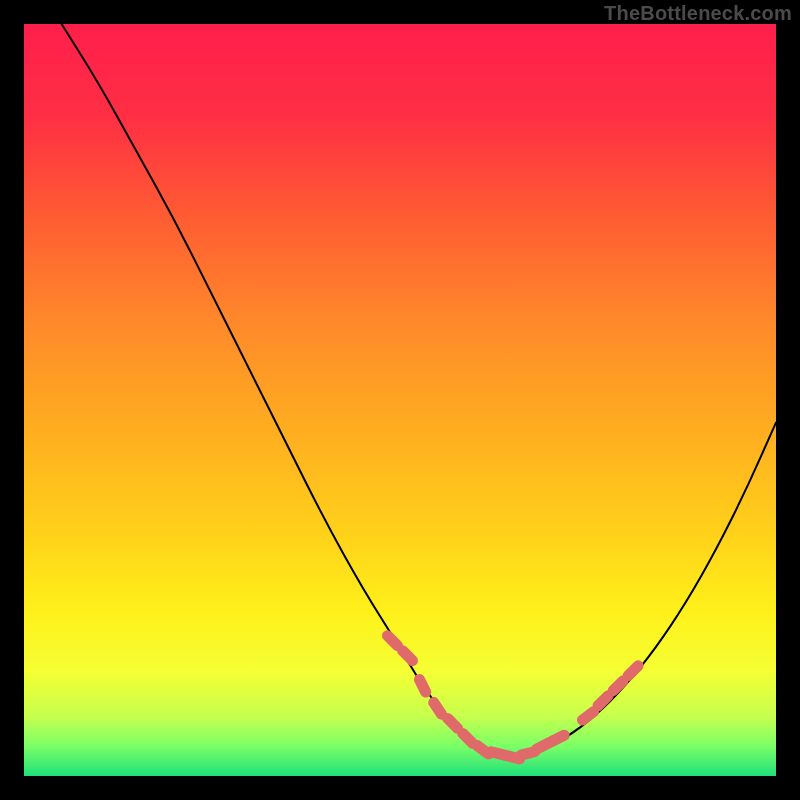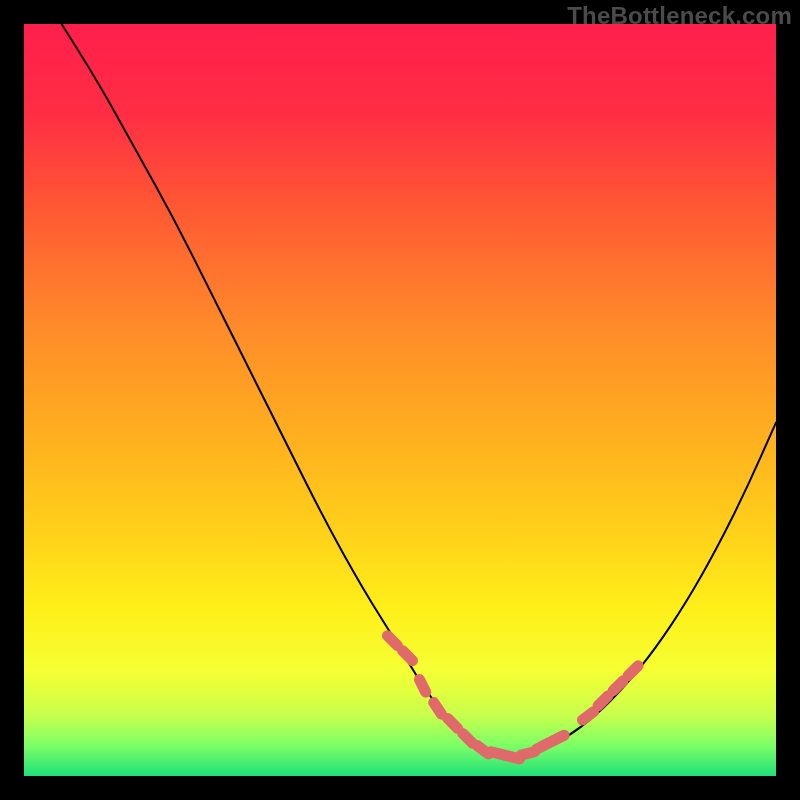--- a/index.html
+++ b/index.html
@@ -24,21 +24,21 @@
     left: 0;
     top: 0;
     width: 752px;
     height: 752px;
   }
   .watermark {
     position: absolute;
     top: 2px;
     right: 8px;
     color: #4b4b4b;
-    font-size: 24px;
+    font-size: 20px;
     font-weight: 600;
     letter-spacing: 0.2px;
   }
   svg { display: block; }
 </style>
 </head>
 <body>
 
 <div class="watermark">TheBottleneck.com</div>
 

